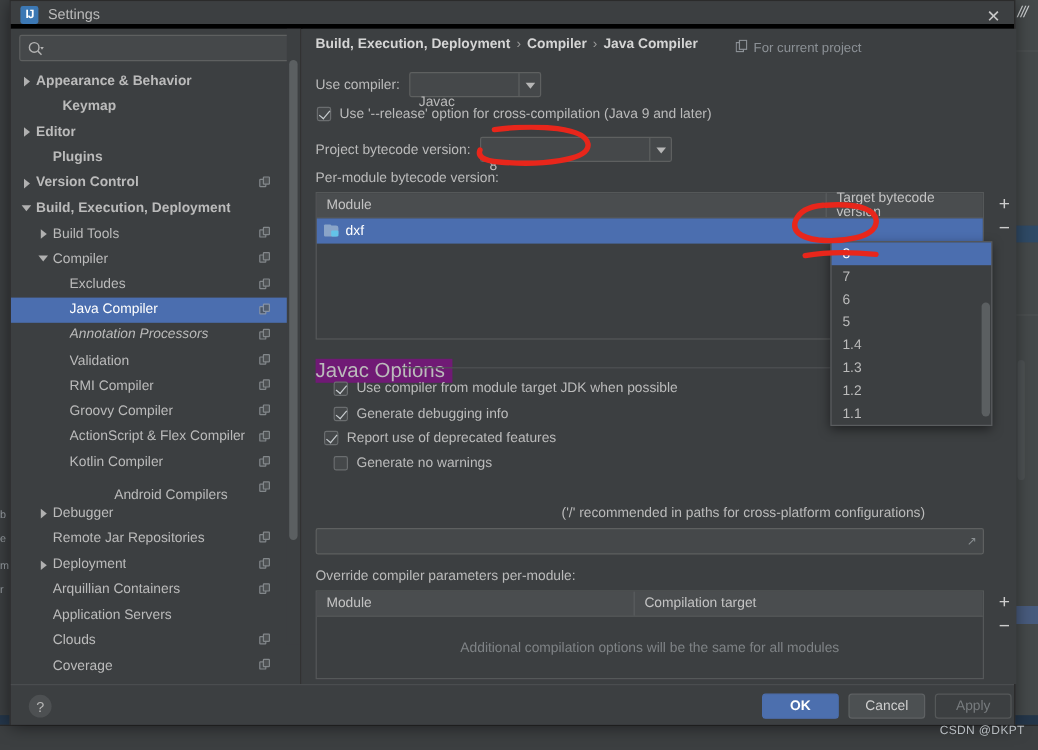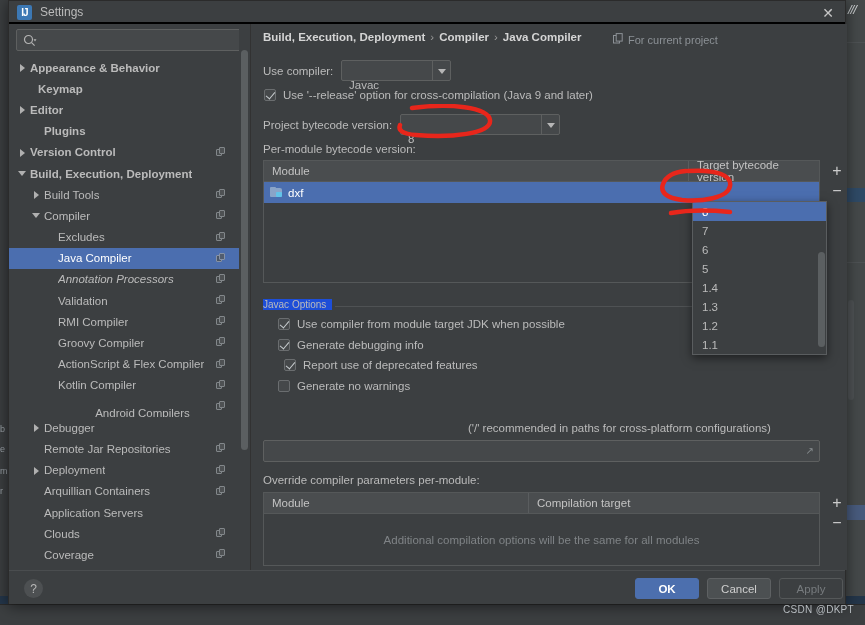--- a/index.html
+++ b/index.html
@@ -24,21 +24,21 @@
   #ide-backdrop .bk-topslash { position:absolute; left:848px; top:2px; font-size:13px; color:#cfd2d4; font-style:italic; letter-spacing:-1px;}
 
   
   #settings-dialog {
     position: absolute; left: 8px; top: 0; width: 838px; height: 604px;
     background: #3c3f41;
     border: 1px solid #2b2b2b;
     box-shadow: 0 2px 14px rgba(0,0,0,.55);
   }
   .titlebar {
-    position:relative; height: 23px; background:#3c3f41; border-bottom:2px solid #000000;
+    position:relative; height: 23px; background:#3c3f41; border-bottom:4px solid #000000;
   }
   .titlebar .app-icon {
     position:absolute; left:8px; top:4px; width:15px; height:15px;
     background:#3c78b4; border-radius:2px;
     display:flex; align-items:center; justify-content:center;
   }
   .titlebar .app-icon .glyph { color:#fff; font-size:10px; font-weight:bold; line-height:1; letter-spacing:-1px; }
   .titlebar .title-text {
     position:absolute; left:31px; top:4px; font-size:12px; color:#bbbbbb;
   }
@@ -141,21 +141,21 @@
   .tbl-row { display:flex; height:21px; font-size:11.5px; color:#bbbbbb; align-items:center; }
   .tbl-row.sel { background:#4b6eaf; color:#ffffff; }
   .mod-ic { width:13px; height:11px; margin:0 5px 0 6px; position:relative; flex:0 0 13px; }
   .mod-ic .f1 { position:absolute; left:0; top:1px; width:12px; height:9px; background:#8aa4c8; border-radius:1px 2px 2px 1px;}
   .mod-ic .f2 { position:absolute; left:0; top:0px; width:6px; height:3px; background:#8aa4c8; border-radius:1px;}
   .mod-ic .f3 { position:absolute; left:6px; top:5px; width:6px; height:5px; background:#63c3e8; border-radius:1px;}
 
   .plus-min { position:absolute; width:18px; text-align:center; color:#cdcdcd; font-size:16px; line-height:1; cursor:default; }
 
   .group-sep { position:absolute; height:1px; background:#4f5254; }
-  .group-title { position:absolute; font-size:10px; color:#bbbbbb; background:#1d4ed8; padding-right:6px; }
+  .group-title { position:absolute; font-size:17px; color:#bbbbbb; background:#701a75; padding-right:6px; }
 
   .textfield {
     position:absolute; background:#45484a; border:1px solid #5e6060; border-radius:2px;
   }
   .textfield .expand { position:absolute; right:5px; top:4px; color:#8a8f92; font-size:10px; }
 
   .empty-note { position:absolute; font-size:11.5px; color:#7f8386; text-align:center; }
 
   
   .dropdown {
@@ -233,21 +233,21 @@
           </svg>
         </span>
         <input type="text" value="" placeholder="" style="">
       </div>
     </div>
     <div class="tree" id="tree-container">
         <div class="tree-row bold" style="padding-left: 8px;">
           <span class="arrow right"></span>
           <span class="label">Appearance &amp; Behavior</span>
         </div>
-        <div class="tree-row bold" style="padding-left: 16px;">
+        <div class="tree-row bold" style="padding-left: 30px;">
           <span class="arrow "></span>
           <span class="label">Keymap</span>
         </div>
         <div class="tree-row bold" style="padding-left: 8px;">
           <span class="arrow right"></span>
           <span class="label">Editor</span>
         </div>
         <div class="tree-row bold" style="padding-left: 22px;">
           <span class="arrow "></span>
           <span class="label">Plugins</span>
@@ -464,21 +464,21 @@
 
     <div id="javac-checkboxes">
         <div class="chk-row" style="left: 26px; top: 294px;">
           <span class="chkbox on"></span>
           <span>Use compiler from module target JDK when possible</span>
         </div>
         <div class="chk-row" style="left: 26px; top: 314.5px;">
           <span class="chkbox on"></span>
           <span>Generate debugging info</span>
         </div>
-        <div class="chk-row" style="left: 32px; top: 335px; justify-content: center;">
+        <div class="chk-row" style="left: 18px; top: 335px; justify-content: center;">
           <span class="chkbox on"></span>
           <span>Report use of deprecated features</span>
         </div>
         <div class="chk-row" style="left: 26px; top: 355.5px;">
           <span class="chkbox"></span>
           <span>Generate no warnings</span>
         </div>
       </div>
 
     <div class="field-label" style="left:216px; top:398px; color:#bbbbbb;">('/' recommended in paths for cross-platform configurations)</div>

